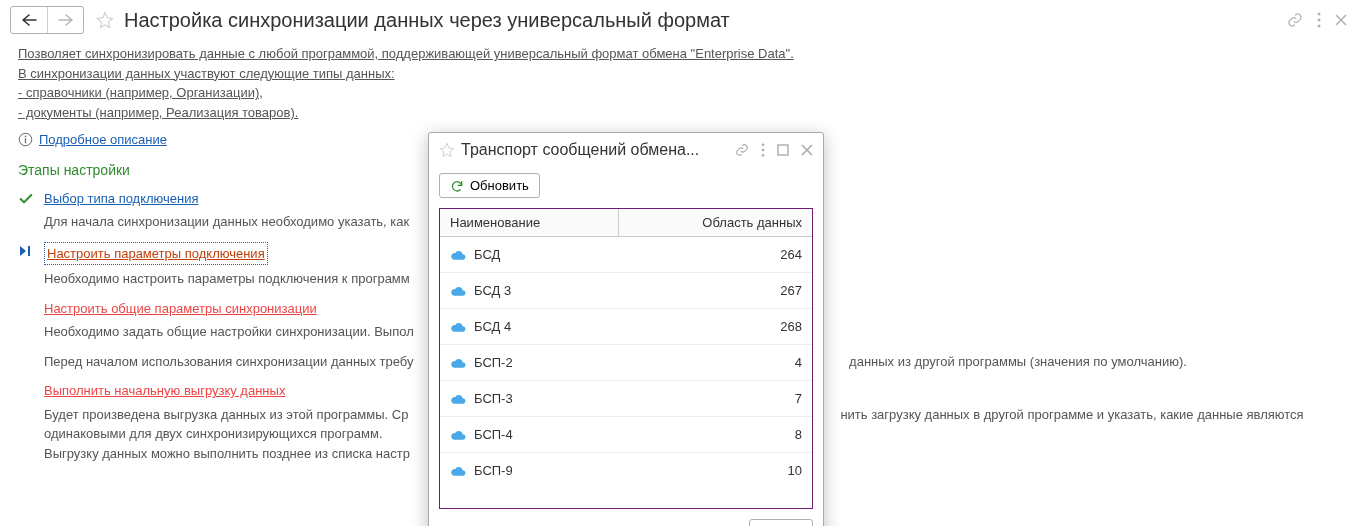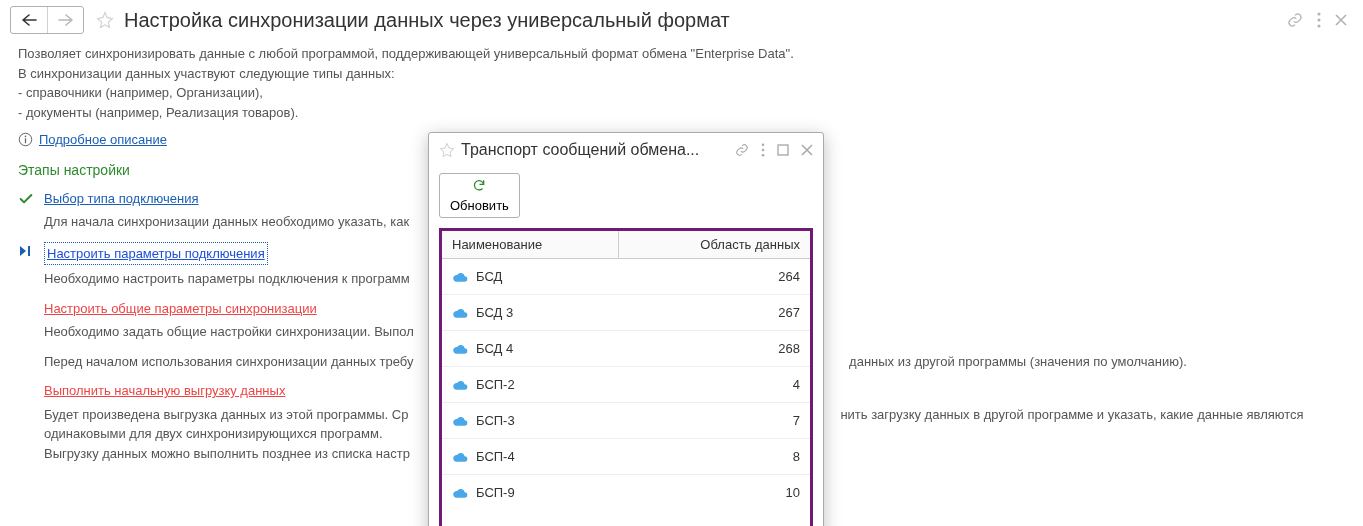--- a/index.html
+++ b/index.html
@@ -45,36 +45,36 @@
   }
   .top-right-icons { display: flex; gap: 14px; align-items: center; margin-right: 6px; }
   .top-right-icons .icon-btn { opacity: 0.5; cursor: pointer; }
 
   
   .content {
     padding: 4px 18px 10px 18px;
     color: #555;
     line-height: 1.5;
   }
-  .desc-block { margin-bottom: 8px; }
+  .desc-block { margin-bottom: 8px; text-decoration: underline; }
   .info-line { display: flex; align-items: center; gap: 6px; margin: 6px 0 10px 0; }
   .info-line a { color: #1a5fb4; text-decoration: underline; }
 
   .section-header {
     color: #2e8b2e;
     font-size: 14px;
     margin: 6px 0 8px 0;
   }
 
   .step { margin: 6px 0 4px 0; padding-left: 26px; position: relative; }
   .step-icon { position: absolute; left: 0; top: 2px; }
   .step-title { text-decoration: underline; color: #444; }
   .step-title.link { color: #1a5fb4; cursor: pointer; }
   .step-title.active {
-    color: #1d4ed8;
+    color: #c2410c;
     border: 1px dotted #1a5fb4;
     padding: 1px 2px;
     display: inline-block;
     cursor: pointer;
   }
   .step-title.muted { color: #ef4444; cursor: pointer; }
   .step-desc { margin-top: 4px; color: #555; padding-left: 26px; margin-bottom: 10px; }
 
   
   .dialog {
@@ -110,26 +110,25 @@
   .refresh-btn {
     display: inline-flex;
     align-items: center;
     gap: 6px;
     border: 1px solid #b0b0b0;
     border-radius: 3px;
     padding: 4px 10px;
     background: #fff;
     cursor: pointer;
     font-size: 13px;
-    flex-direction: column;
   }
 
   .dlg-table-wrap {
     margin: 4px 10px 0 10px;
-    border: 3px solid #701a75;
+    border: 1px solid #701a75;
   }
   table { width: 100%; border-collapse: collapse; }
   thead th {
     text-align: left;
     font-weight: normal;
     padding: 6px 10px;
     border-bottom: 1px solid #ccc;
     background: #fafafa;
     font-size: 13px;
   }

